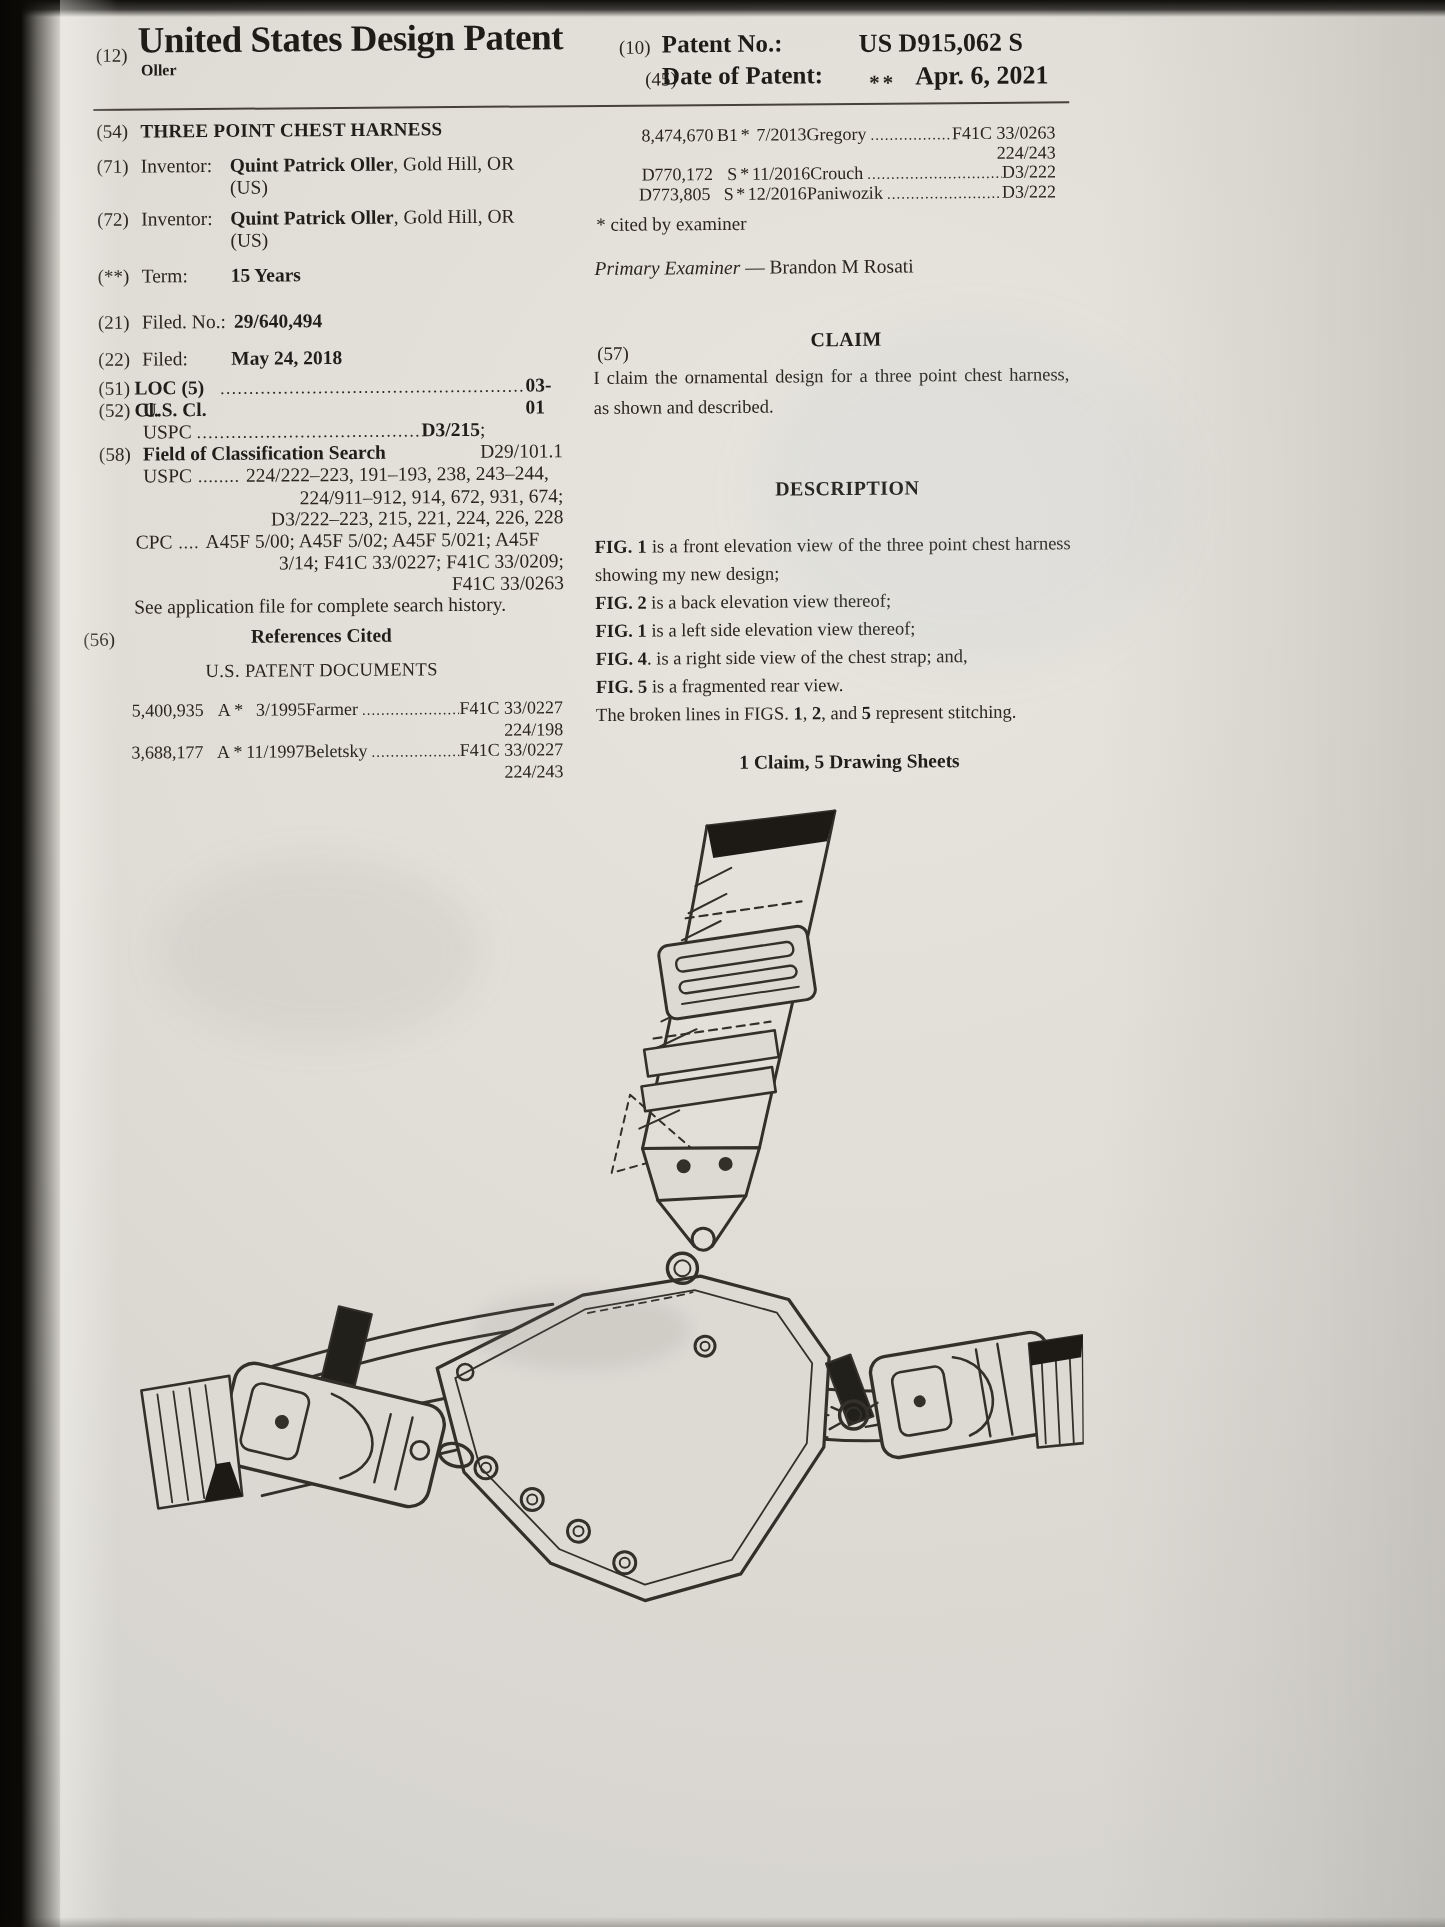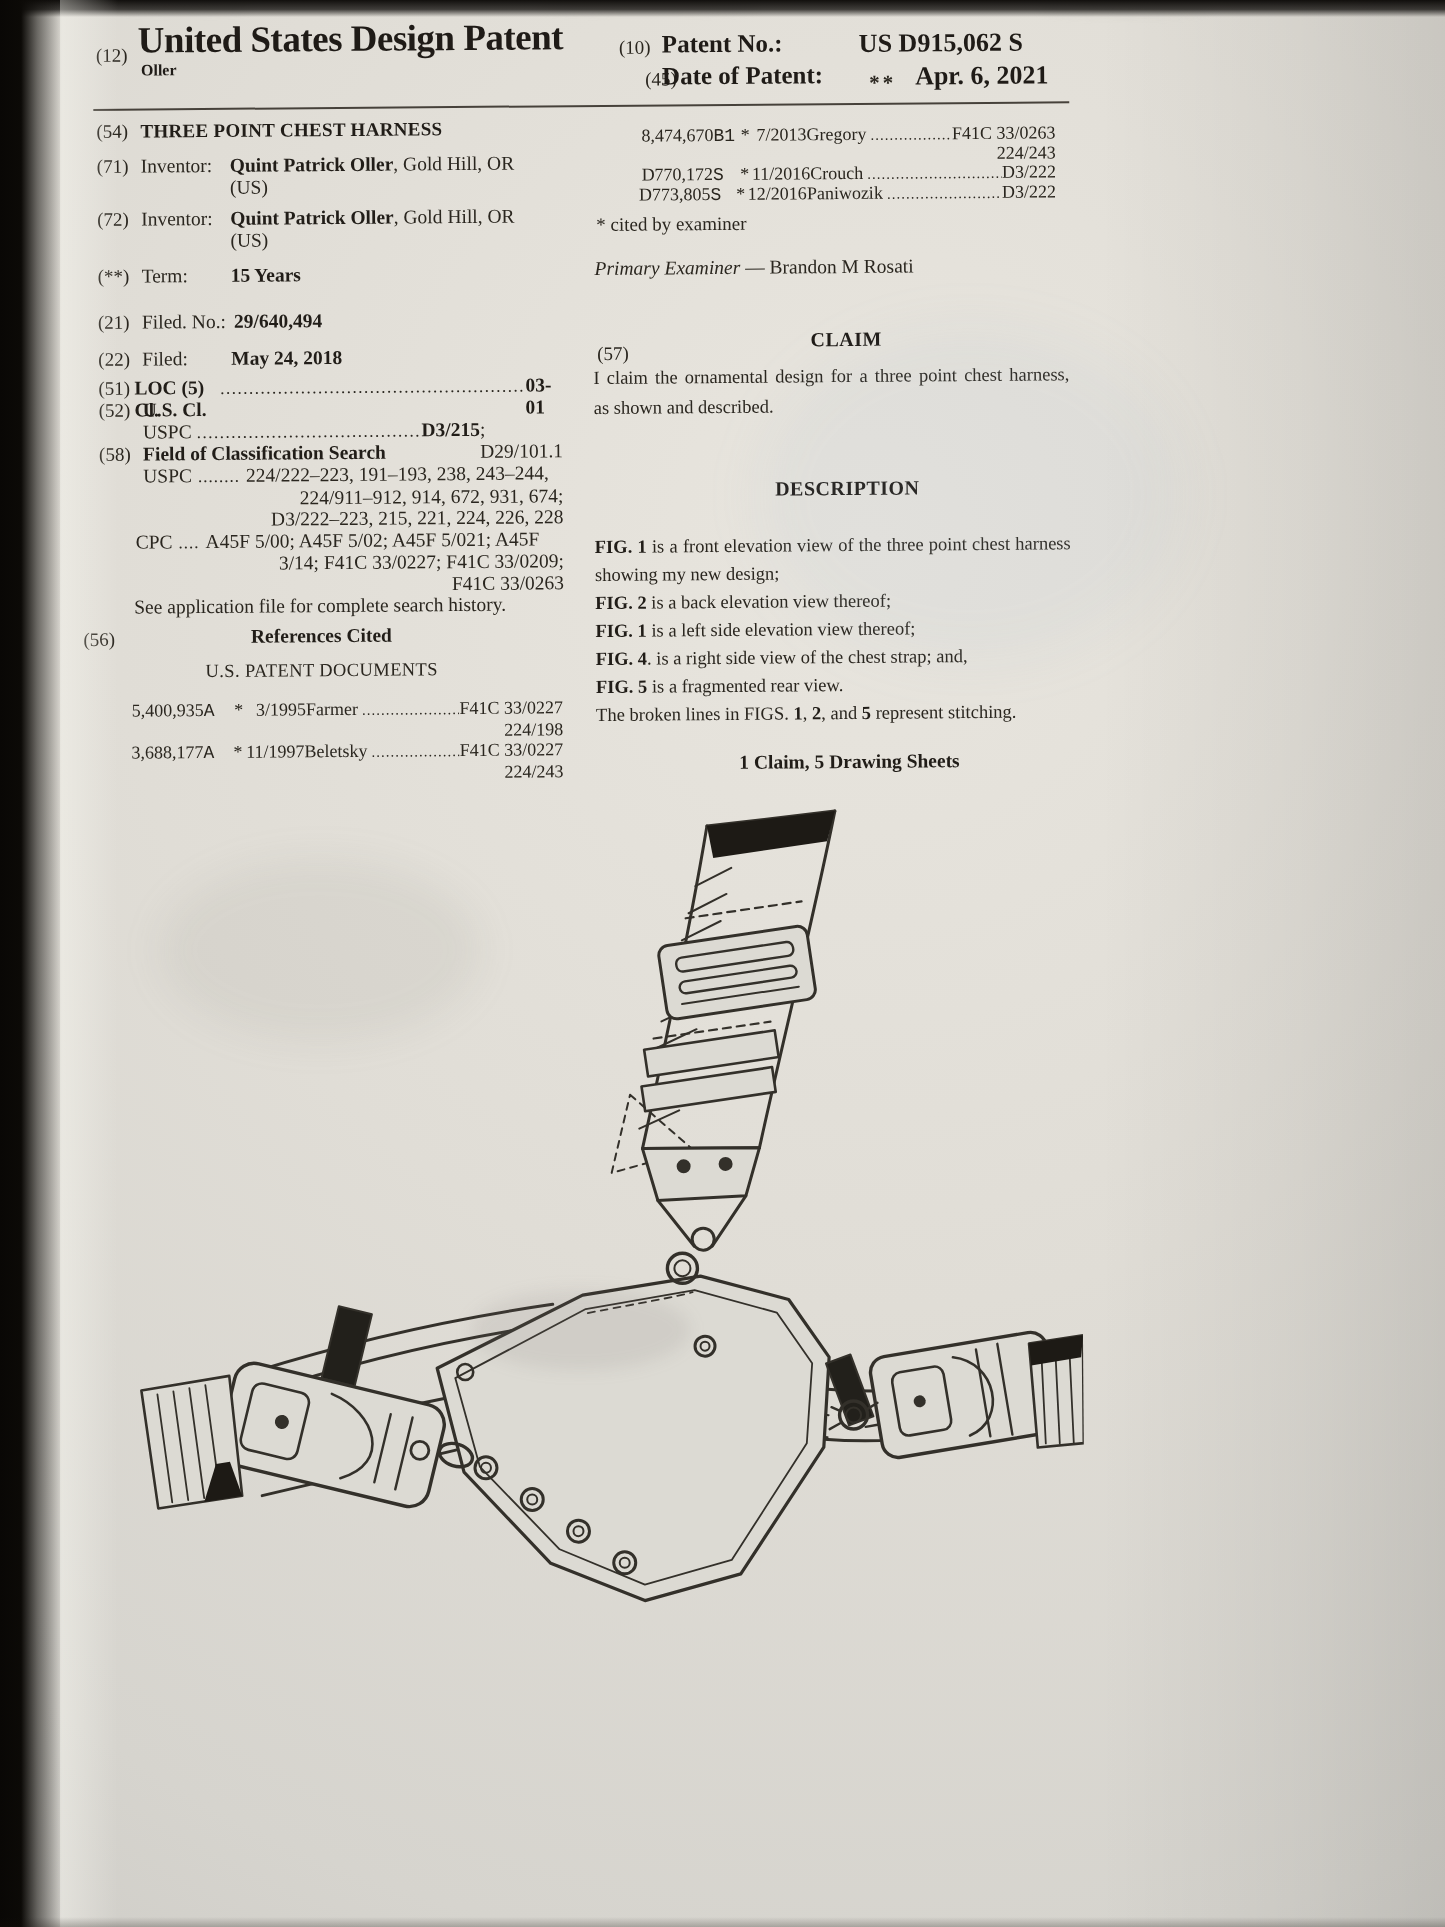--- a/index.html
+++ b/index.html
@@ -39,21 +39,21 @@
   .cont2{padding-left:133px;}
   .flexrow{display:flex;align-items:baseline;}
   .leader{flex:1 1 auto;overflow:hidden;white-space:nowrap;letter-spacing:1.5px;padding:0 5px;font-size:17px;}
   .dotsin{letter-spacing:1px;padding:0 6px;font-size:17px;}
   .cls58{left:147px;width:420px;font-size:19.5px;line-height:21.5px;}
   .r{text-align:right;}
   .ctrL{left:103px;width:442px;text-align:center;}
   .refs{font-size:18px;line-height:20.5px;}
   .refrow{display:flex;align-items:baseline;white-space:nowrap;}
   .rnum{width:98px;text-align:right;}
-  .rkind{width:30px;text-align:left;font-family:Liberation Mono, monospace;}
+  .rkind{width:30px;text-align:right;}
   .rstar{width:18px;text-align:center;}
   .rdate{width:66px;text-align:right;}
   .rname{padding-left:0;}
   .rdots{flex:1 1 auto;overflow:hidden;white-space:nowrap;letter-spacing:1px;padding:0 4px;font-size:15px;}
   .rcont{text-align:right;}
   
   .ctrR{left:640px;width:422px;text-align:center;}
   .para{left:598px;width:476px;font-size:18.5px;line-height:28px;text-align:justify;}
   .jline{display:block;text-align:justify;text-align-last:justify;}
   .bighead{font-size:20px;font-weight:bold;letter-spacing:.5px;color:#1f1b17;}

